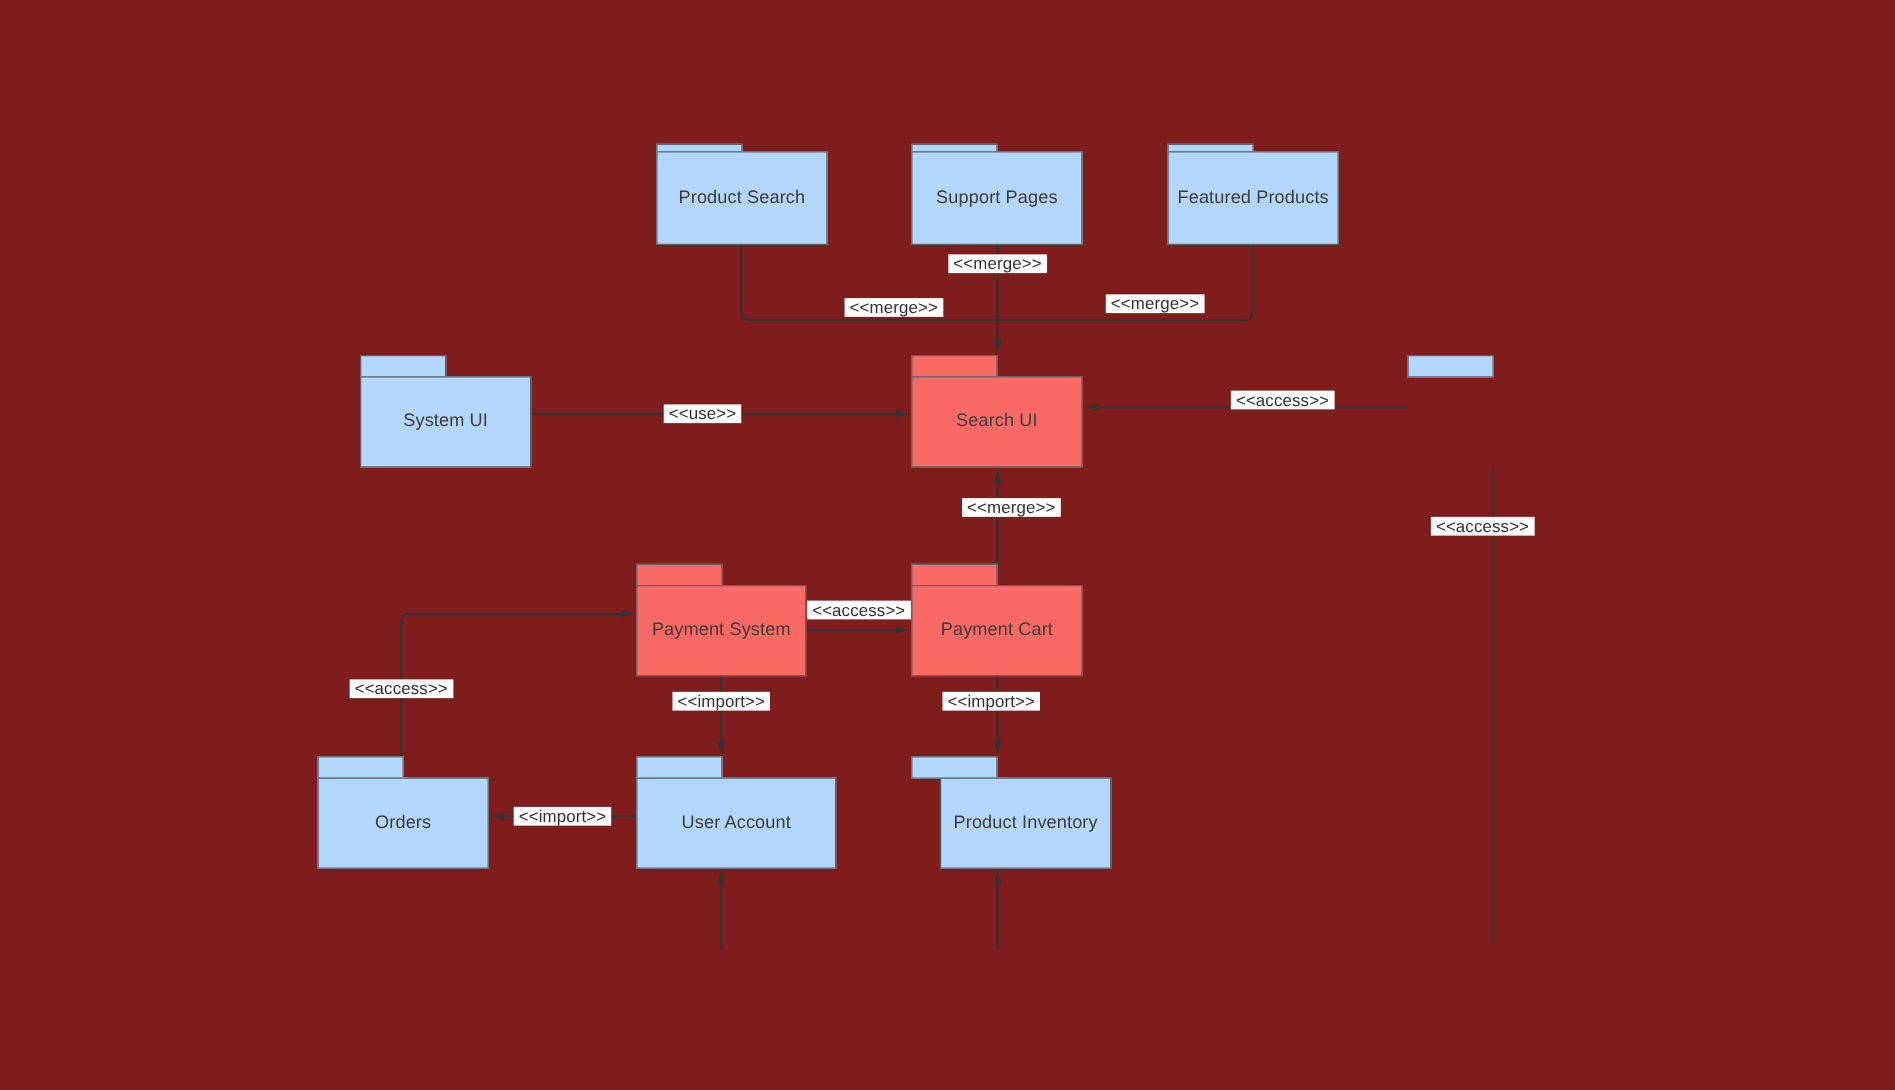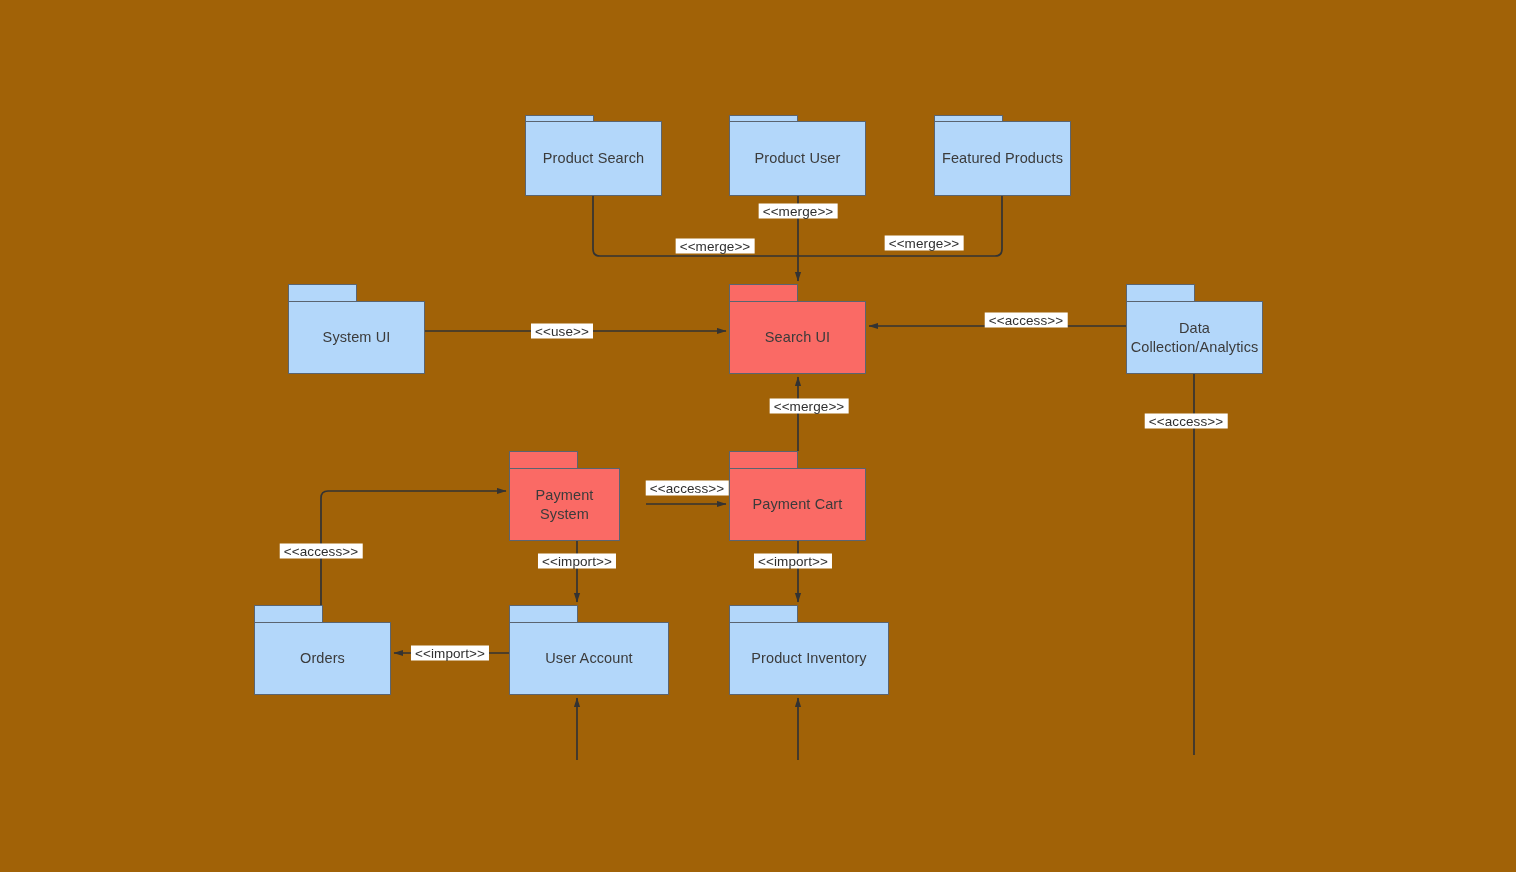--- a/index.html
+++ b/index.html
@@ -8,21 +8,21 @@
     padding: 0;
     background: #ffffff;
   }
   body {
     font-family: "Liberation Sans", sans-serif;
   }
   #canvas {
     position: relative;
     width: 1516px;
     height: 872px;
-    background: #a16207;
+    background: #7f1d1d;
     overflow: hidden;
   }
   #edge-layer {
     position: absolute;
     left: 0;
     top: 0;
     width: 1516px;
     height: 872px;
     pointer-events: none;
   }
@@ -122,21 +122,21 @@
   <div id="node-layer">
       <div class="pkg blue" style="left: 525px; top: 115px; width: 137px; height: 81px;">
         <div class="tab" style="width: 69px; height: 7.4px;"></div>
         <div class="body" style="top: 6px; width: 137px; height: 75px;">
           <div class="label">Product Search</div>
         </div>
       </div>
       <div class="pkg blue" style="left: 729px; top: 115px; width: 137px; height: 81px;">
         <div class="tab" style="width: 69px; height: 7.4px;"></div>
         <div class="body" style="top: 6px; width: 137px; height: 75px;">
-          <div class="label">Product User</div>
+          <div class="label">Support Pages</div>
         </div>
       </div>
       <div class="pkg blue" style="left: 934px; top: 115px; width: 137px; height: 81px; padding-left: 44px;">
         <div class="tab" style="width: 69px; height: 7.4px;"></div>
         <div class="body" style="top: 6px; width: 137px; height: 75px;">
           <div class="label">Featured Products</div>
         </div>
       </div>
       <div class="pkg blue" style="left: 288px; top: 284px; width: 137px; height: 90px;">
         <div class="tab" style="width: 69px; height: 18.4px;"></div>
@@ -145,27 +145,24 @@
         </div>
       </div>
       <div class="pkg red" style="left: 729px; top: 284px; width: 137px; height: 90px;">
         <div class="tab" style="width: 69px; height: 18.4px;"></div>
         <div class="body" style="top: 17px; width: 137px; height: 73px;">
           <div class="label">Search UI</div>
         </div>
       </div>
       <div class="pkg blue" style="left: 1126px; top: 284px; width: 137px; height: 90px;">
         <div class="tab" style="width: 69px; height: 18.4px;"></div>
-        <div class="body" style="top: 17px; width: 137px; height: 73px;">
-          <div class="label">Data<br>Collection/Analytics</div>
-        </div>
       </div>
       <div class="pkg red" style="left: 509px; top: 451px; width: 137px; height: 90px;">
         <div class="tab" style="width: 69px; height: 18.4px;"></div>
-        <div class="body" style="top: 17px; width: 111px; height: 73px;">
+        <div class="body" style="top: 17px; width: 136px; height: 73px;">
           <div class="label">Payment System</div>
         </div>
       </div>
       <div class="pkg red" style="left: 729px; top: 451px; width: 137px; height: 90px;">
         <div class="tab" style="width: 69px; height: 18.4px;"></div>
         <div class="body" style="top: 17px; width: 137px; height: 73px;">
           <div class="label">Payment Cart</div>
         </div>
       </div>
       <div class="pkg blue" style="left: 254px; top: 605px; width: 137px; height: 90px; text-decoration: underline;">
@@ -175,21 +172,21 @@
         </div>
       </div>
       <div class="pkg blue" style="left: 509px; top: 605px; width: 137px; height: 90px;">
         <div class="tab" style="width: 69px; height: 18.4px;"></div>
         <div class="body" style="top: 17px; width: 160px; height: 73px;">
           <div class="label">User Account</div>
         </div>
       </div>
       <div class="pkg blue" style="left: 729px; top: 605px; width: 137px; height: 90px;">
         <div class="tab" style="width: 69px; height: 18.4px;"></div>
-        <div class="body" style="top: 17px; width: 160px; height: 73px;">
+        <div class="body" style="top: 17px; width: 137px; height: 73px; margin-left: 23px;">
           <div class="label">Product Inventory</div>
         </div>
       </div>
     </div>
 
   <div id="label-layer">
       <div class="edge-label" style="left: 715px; top: 246px;">&lt;&lt;merge&gt;&gt;</div>
       <div class="edge-label" style="left: 798px; top: 211px;">&lt;&lt;merge&gt;&gt;</div>
       <div class="edge-label" style="left: 924px; top: 243px;">&lt;&lt;merge&gt;&gt;</div>
       <div class="edge-label" style="left: 562px; top: 331px;">&lt;&lt;use&gt;&gt;</div>

